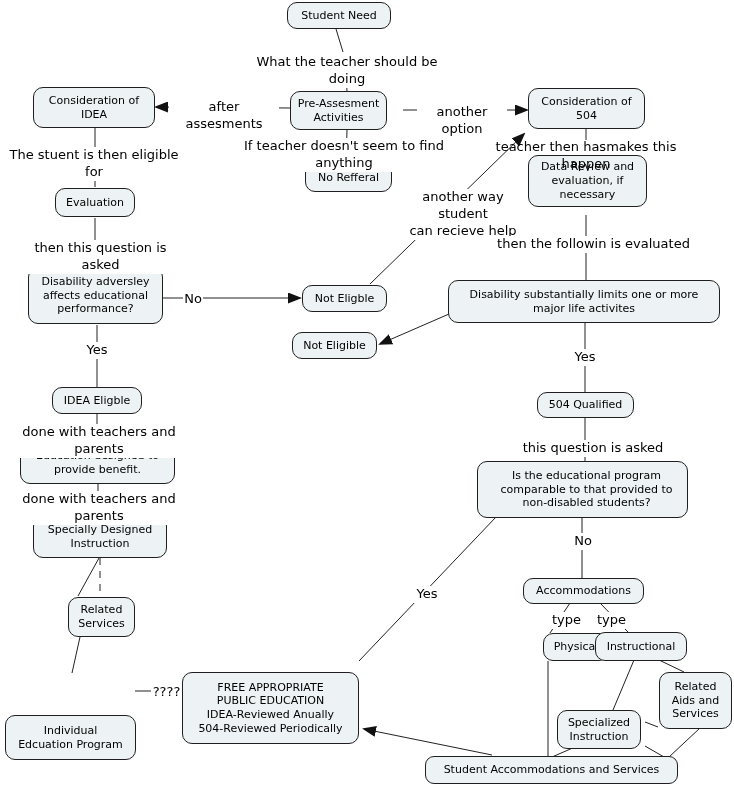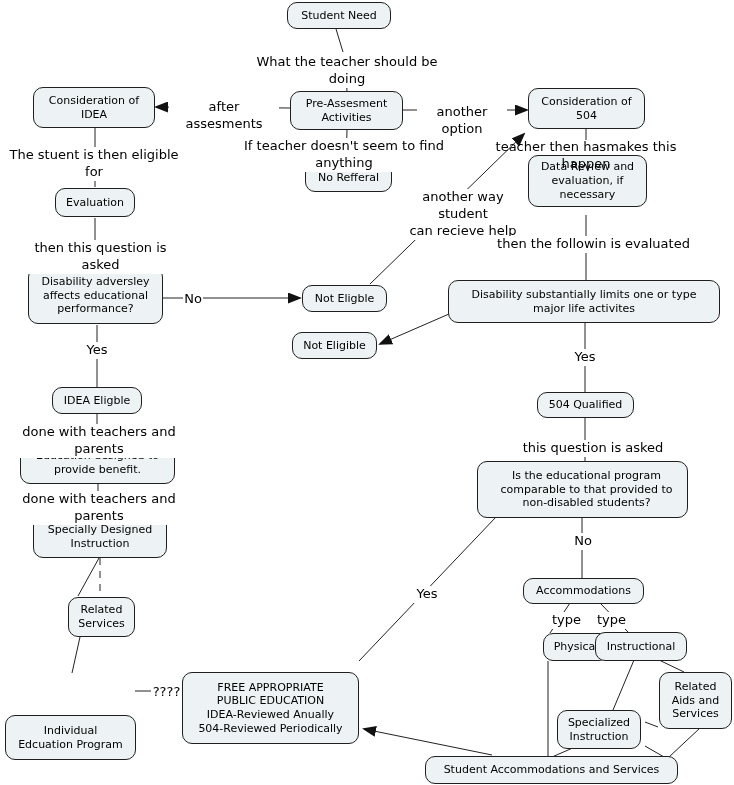--- a/index.html
+++ b/index.html
@@ -63,37 +63,37 @@
     <line x1="634" y1="660" x2="613" y2="710"></line>
     <line x1="659" y1="660" x2="684" y2="672"></line>
     <line x1="658" y1="727" x2="645" y2="722"></line>
     <line x1="575" y1="747" x2="552" y2="757"></line>
     <line x1="645" y1="746" x2="664" y2="757"></line>
     <line x1="700" y1="728" x2="669" y2="757"></line>
     <line x1="492" y1="755" x2="364" y2="729" marker-end="url(#ah)"></line>
   </svg>
 
   <div class="node" style="left:287px;top:2px;width:104px;height:27px;">Student Need</div>
-  <div class="node" style="left:290px;top:91px;width:113px;height:39px;">Pre-Assesment
+  <div class="node" style="left:290px;top:91px;width:97px;height:39px;">Pre-Assesment
 Activities</div>
   <div class="node" style="left:33px;top:87px;width:122px;height:41px;">Consideration of
 IDEA</div>
   <div class="node" style="left:528px;top:88px;width:117px;height:41px;">Consideration of
 504</div>
   <div class="node" style="left:305px;top:163px;width:87px;height:29px;">No Refferal</div>
   <div class="node" style="left:528px;top:155px;width:119px;height:52px;">Data Review and
 evaluation, if
 necessary</div>
   <div class="node" style="left:55px;top:188px;width:80px;height:29px;">Evaluation</div>
   <div class="node" style="left:28px;top:267px;width:135px;height:57px;">Disability adversley
 affects educational
 performance?</div>
   <div class="node" style="left:302px;top:285px;width:85px;height:27px;">Not Eligble</div>
   <div class="node" style="left:292px;top:332px;width:85px;height:27px;">Not Eligible</div>
-  <div class="node" style="left:448px;top:280px;width:272px;height:43px;">Disability substantially limits one or type
+  <div class="node" style="left:448px;top:280px;width:272px;height:43px;">Disability substantially limits one or more
 major life activites</div>
   <div class="node" style="left:52px;top:387px;width:90px;height:27px;">IDEA Eligble</div>
   <div class="node" style="left:20px;top:441px;width:155px;height:43px;">Education designed to
 provide benefit.</div>
   <div class="node" style="left:33px;top:516px;width:134px;height:42px;">Specially Designed
 Instruction</div>
   <div class="node" style="left:68px;top:597px;width:67px;height:40px;">Related
 Services</div>
   <div class="node" style="left:5px;top:673px;width:131px;height:45px;margin-top:42px;">Individual
 Edcuation Program</div>
@@ -106,21 +106,21 @@
 comparable to that provided to
 non-disabled students?</div>
   <div class="node" style="left:523px;top:578px;width:121px;height:26px;">Accommodations</div>
   <div class="node" style="left:515px;top:633px;width:66px;height:28px;margin-left:28px;">Physical</div>
   <div class="node" style="left:595px;top:632px;width:92px;height:29px;">Instructional</div>
   <div class="node" style="left:659px;top:672px;width:73px;height:57px;">Related
 Aids and
 Services</div>
   <div class="node" style="left:557px;top:710px;width:84px;height:39px;">Specialized
 Instruction</div>
-  <div class="node" style="left:425px;top:756px;width:253px;height:28px;">Student Accommodations and Services</div>
+  <div class="node" style="left:425px;top:756px;width:253px;height:28px;border-radius:9px;">Student Accommodations and Services</div>
 
   <div class="lbl" style="left:240px;top:54px;width:214px;">What the teacher should be doing</div>
   <div class="lbl" style="left:169px;top:99px;width:110px;">after assesments</div>
   <div class="lbl" style="left:417px;top:104px;width:90px;">another option</div>
   <div class="lbl" style="left:222px;top:138px;width:244px;">If teacher doesn't seem to find anything</div>
   <div class="lbl clear" style="left:478px;top:139px;width:216px;">teacher then hasmakes this happen</div>
   <div class="lbl" style="left:400px;top:189px;width:126px;">another way student
 can recieve help</div>
   <div class="lbl" style="left:3px;top:147px;width:182px;">The stuent is then eligible for</div>
   <div class="lbl" style="left:10px;top:240px;width:163px;margin-left:9px;">then this question is asked</div>

